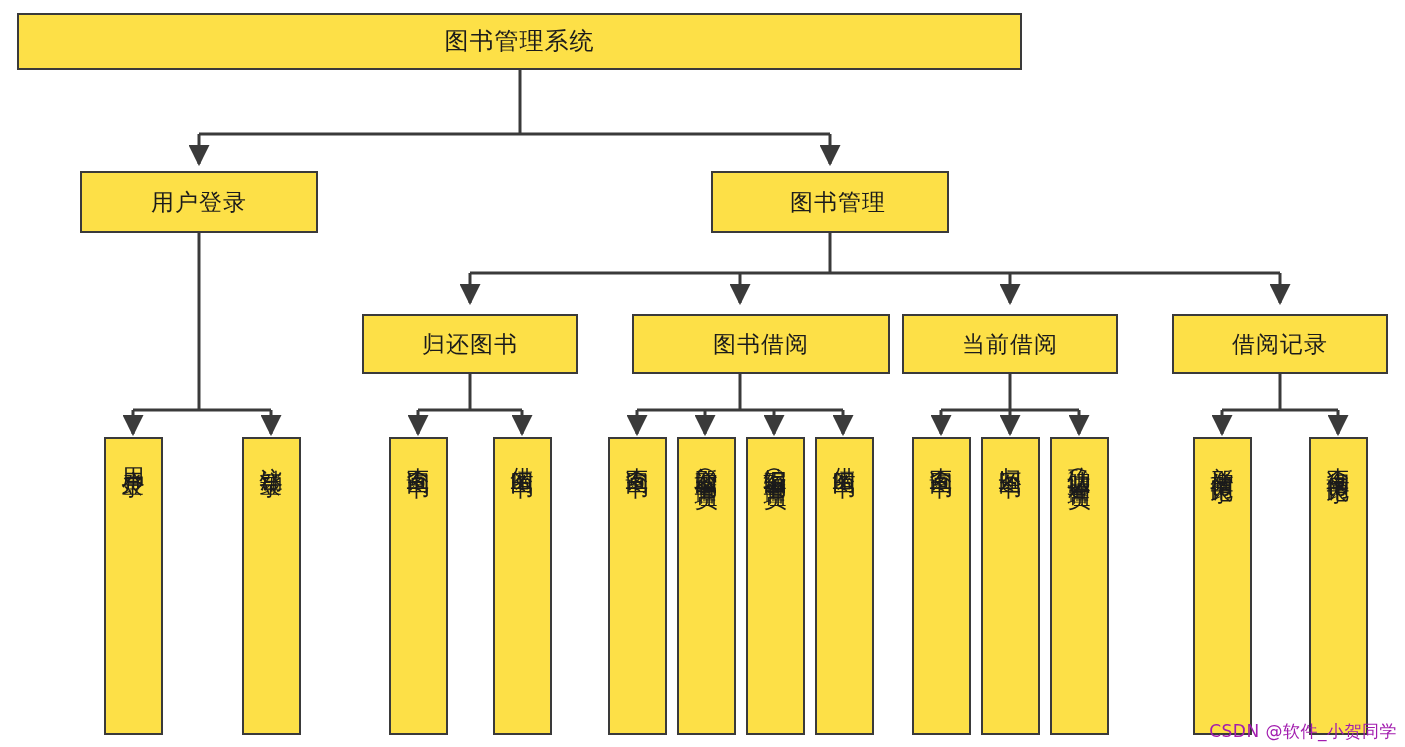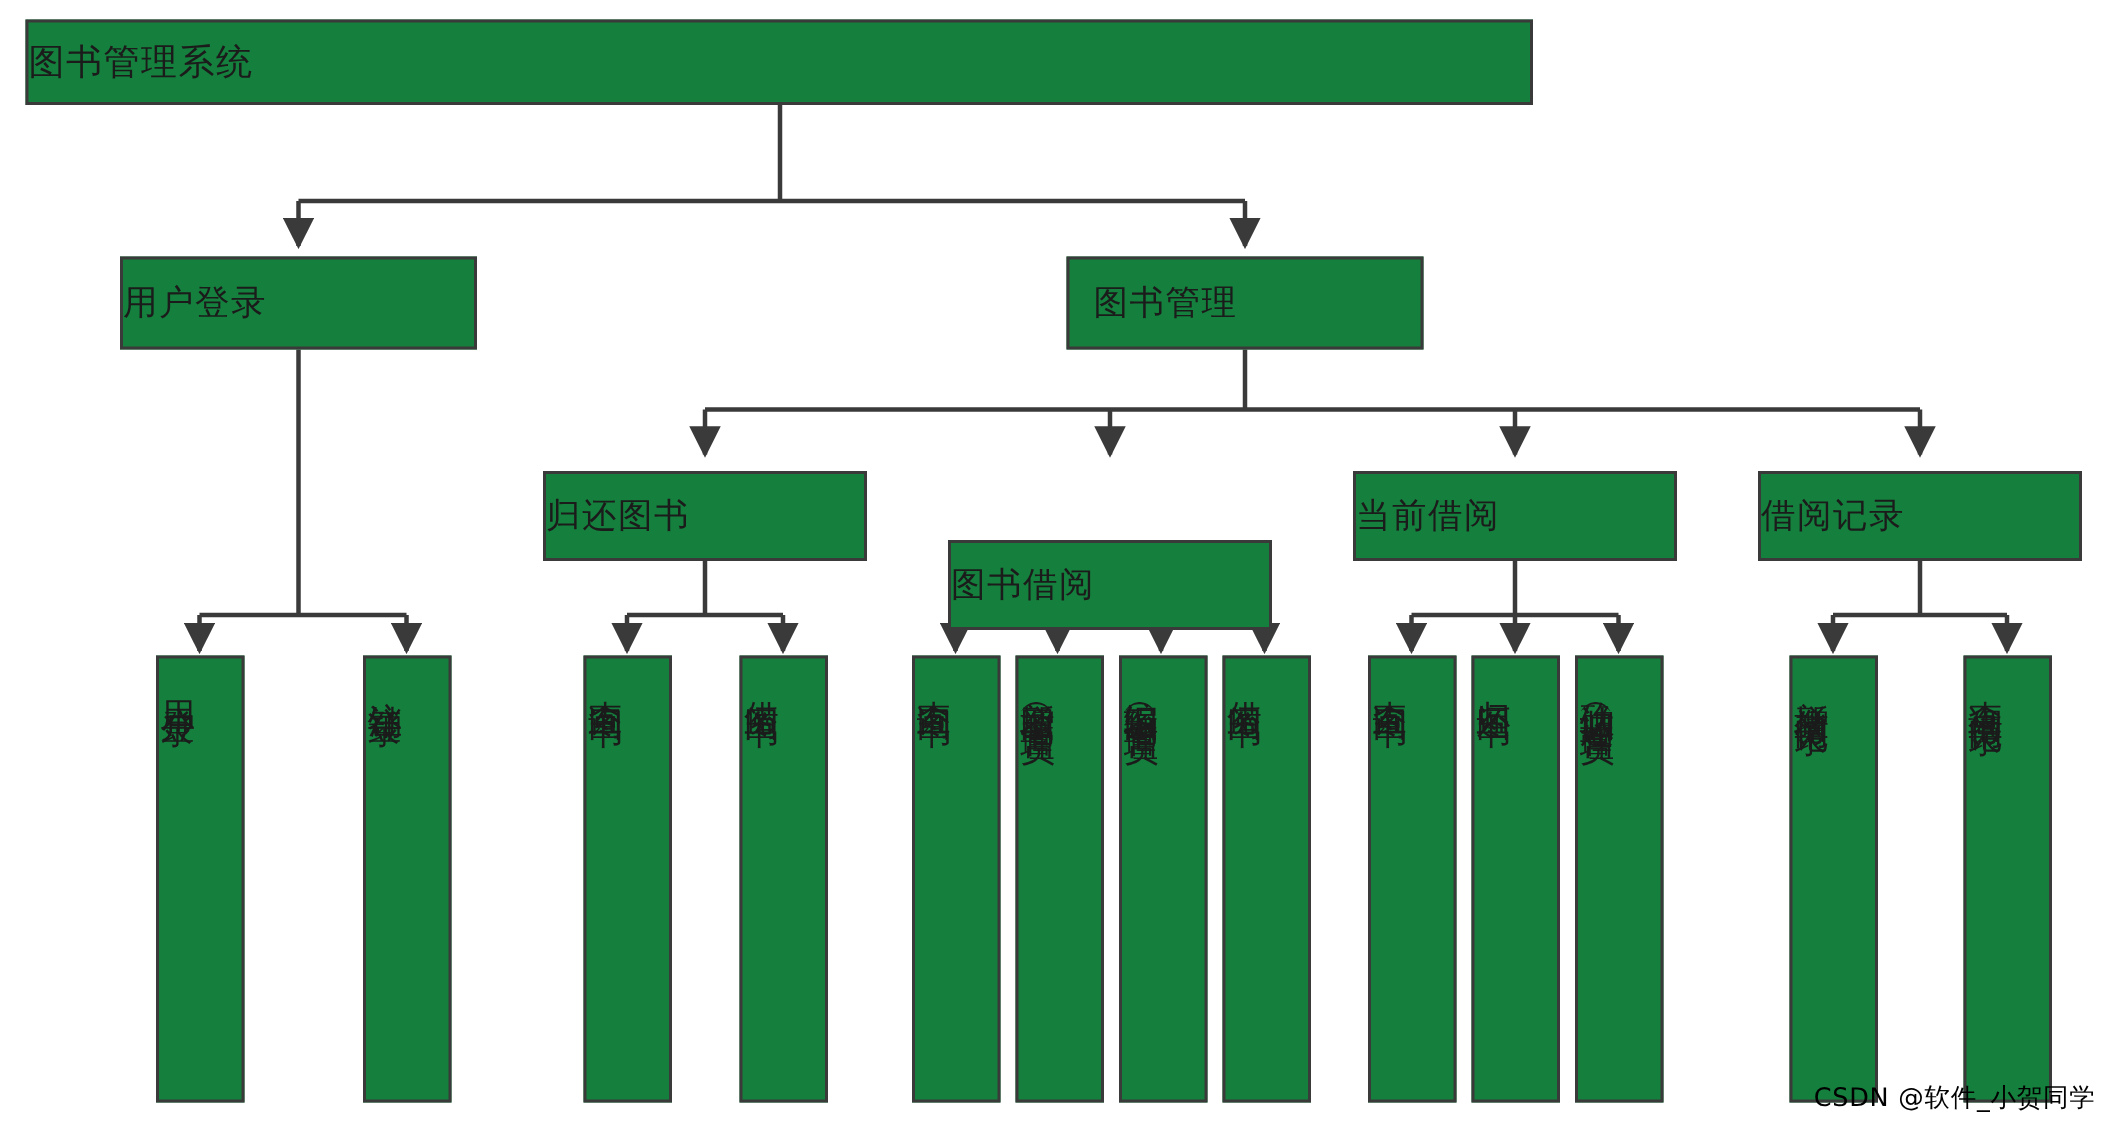--- a/index.html
+++ b/index.html
@@ -22,25 +22,25 @@
     position: absolute;
     left: 0;
     top: 0;
     width: 1405px;
     height: 747px;
     pointer-events: none;
   }
   .node {
     position: absolute;
     box-sizing: border-box;
-    background: #15803d;
+    background: #fde047;
     border: 2px solid #3a3a3a;
     display: flex;
     align-items: center;
-    justify-content: flex-start;
+    justify-content: center;
     z-index: 2;
   }
   .node .label {
     color: #1b1b1b;
     letter-spacing: 1px;
     white-space: nowrap;
     line-height: 1.05;
   }
   
   .node.horiz .label {
@@ -59,21 +59,21 @@
     writing-mode: vertical-rl;
     text-orientation: upright;
     letter-spacing: 3px;
     white-space: nowrap;
   }
   .watermark {
     position: absolute;
     right: 8px;
     bottom: 4px;
     font-size: 17px;
-    color: #000000;
+    color: #a21caf;
     letter-spacing: 0.5px;
     z-index: 5;
     white-space: nowrap;
   }
 </style>
 </head>
 <body>
 
 <div id="canvas">
 
@@ -136,21 +136,21 @@
   <div class="node horiz" style="left:80px; top:171px; width:238px; height:62px;">
     <span class="label">用户登录</span>
   </div>
   <div class="node horiz" style="left:711px; top:171px; width:238px; height:62px;padding-left:16px;">
     <span class="label">图书管理</span>
   </div>
 
   <div class="node horiz" style="left:362px; top:314px; width:216px; height:60px;">
     <span class="label">归还图书</span>
   </div>
-  <div class="node horiz" style="left:632px; top:314px; width:216px; height:60px;margin-top:46px;">
+  <div class="node horiz" style="left:632px; top:314px; width:258px; height:60px;">
     <span class="label">图书借阅</span>
   </div>
   <div class="node horiz" style="left:902px; top:314px; width:216px; height:60px;">
     <span class="label">当前借阅</span>
   </div>
   <div class="node horiz" style="left:1172px; top:314px; width:216px; height:60px;">
     <span class="label">借阅记录</span>
   </div>
 
   <div class="node vert" style="left:104px; top:437px; width:59px; height:298px;">

